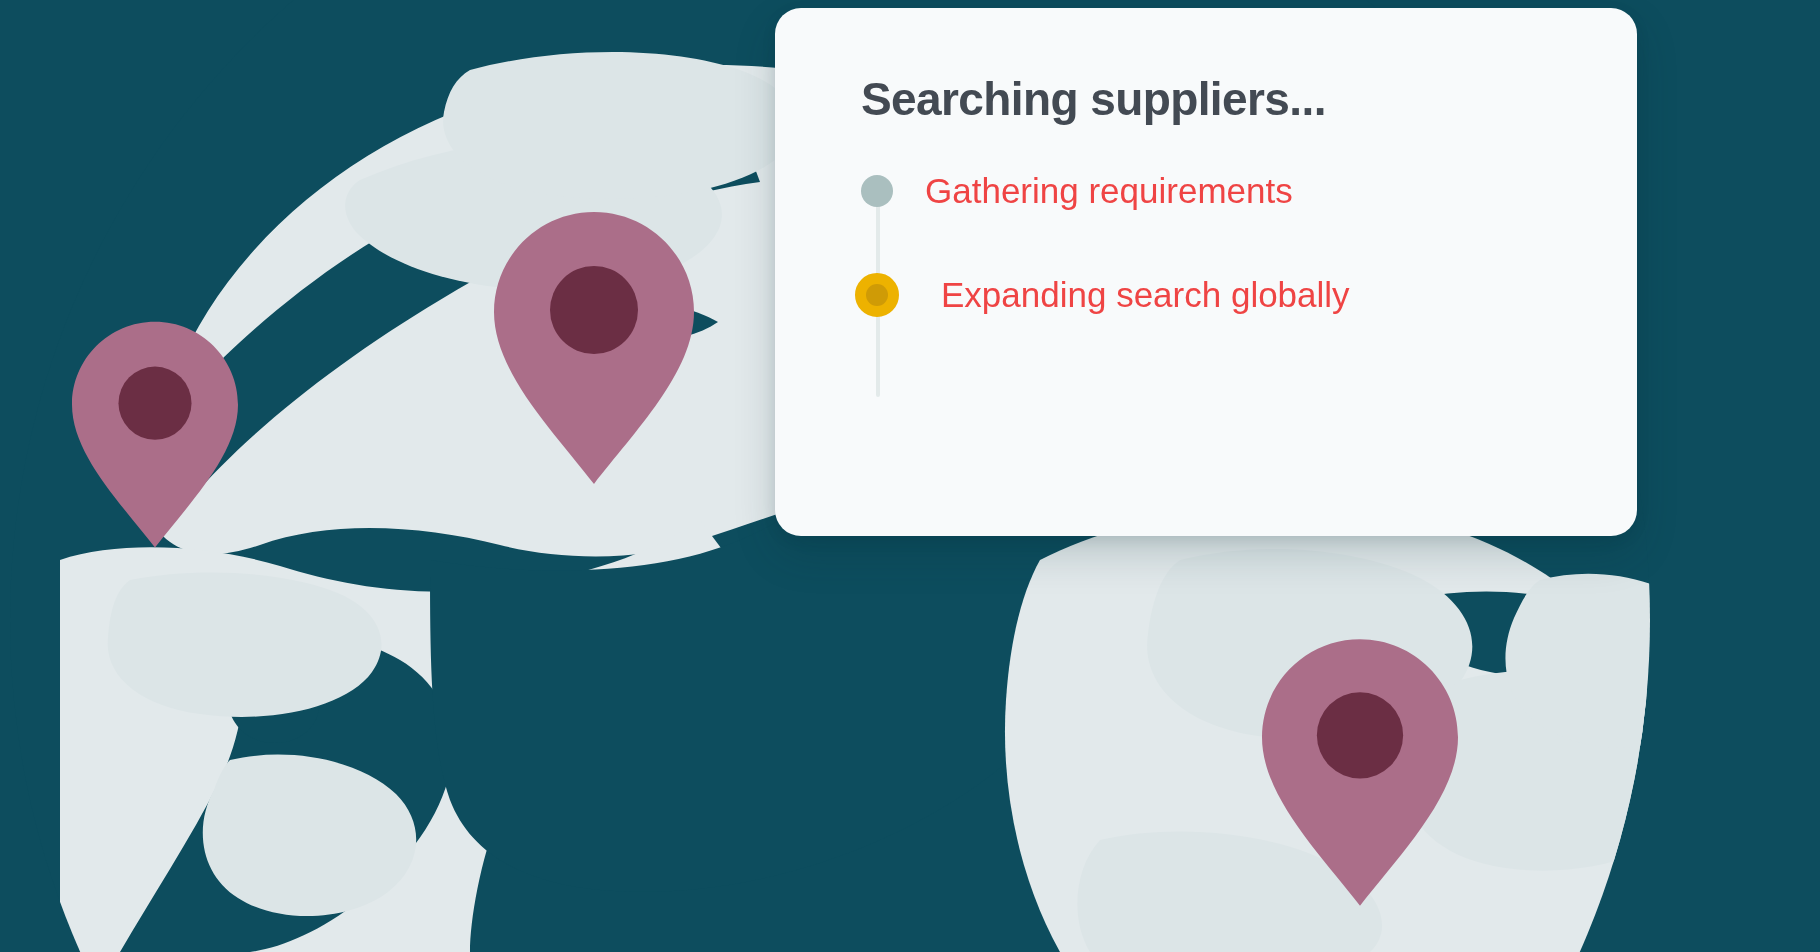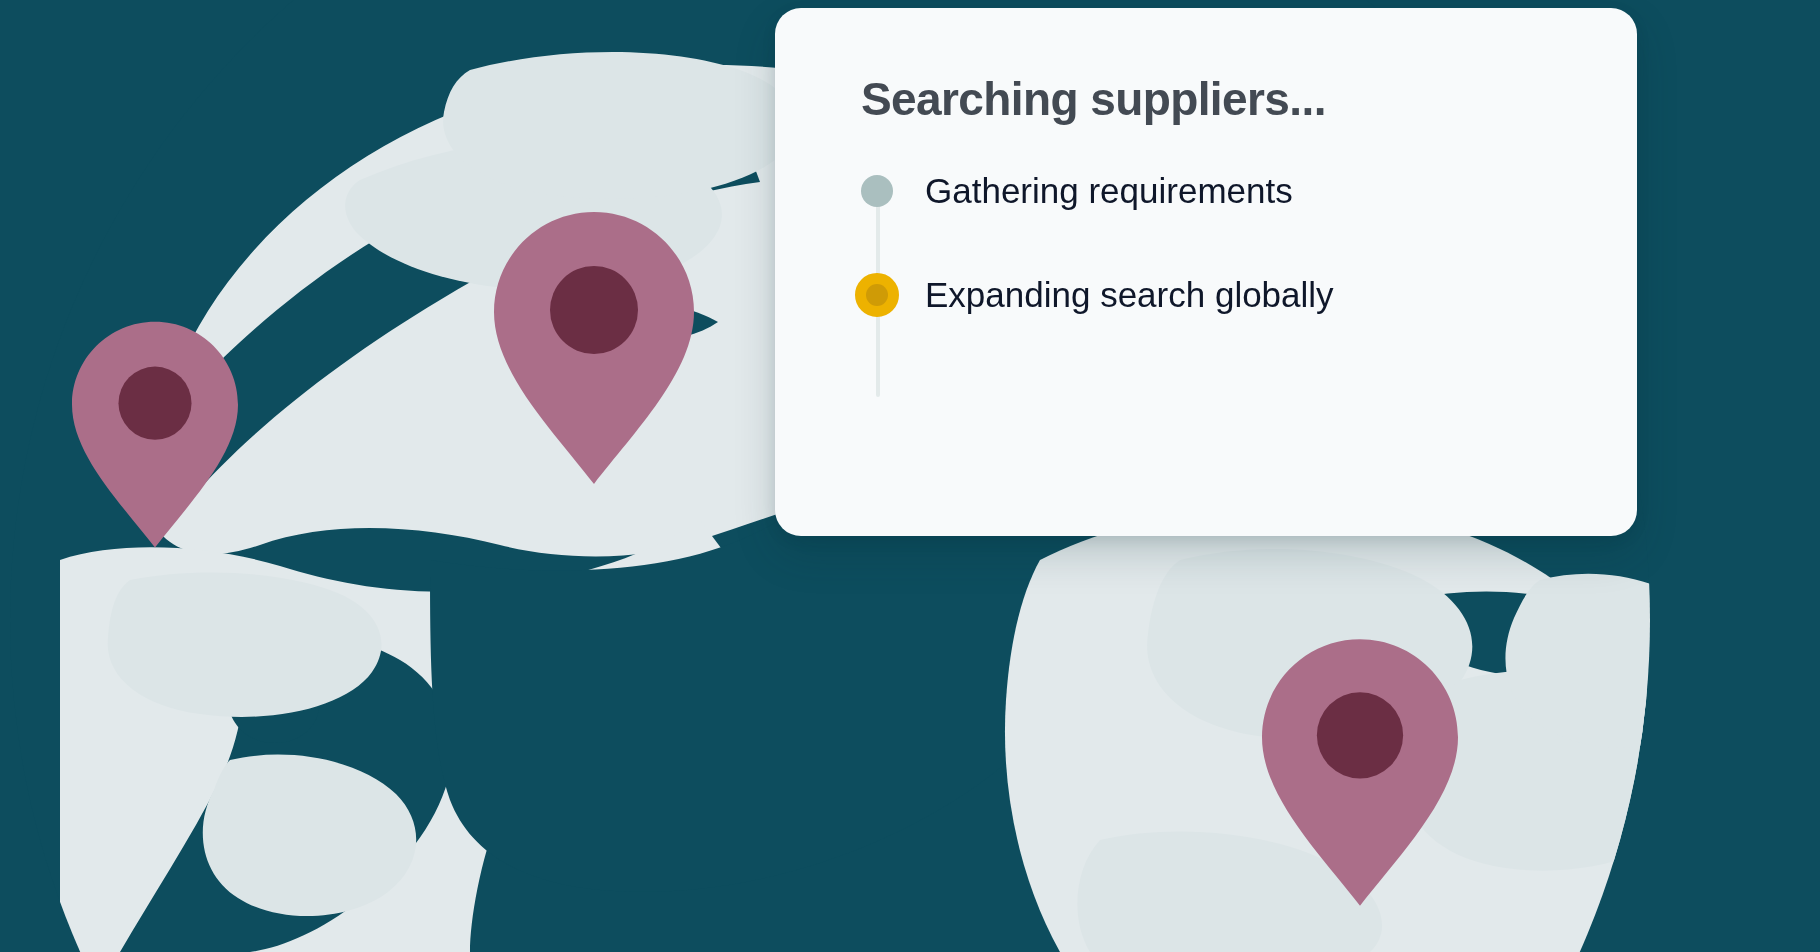--- a/index.html
+++ b/index.html
@@ -81,21 +81,21 @@
   }
 
   .step-row {
     position: relative;
     z-index: 1;
     display: flex;
     align-items: center;
     height: 44px;
     margin-bottom: 60px;
   }
-  .step-row:last-child { margin-bottom: 12px; }
+  .step-row:last-child { margin-bottom: 12px; gap: 16px; }
 
   .step-dot {
     position: relative;
     flex: 0 0 auto;
     width: 32px;
     height: 32px;
     border-radius: 50%;
     background: #aabfbf;
     margin-left: 0px;
     box-sizing: border-box;
@@ -111,21 +111,21 @@
   .step-dot.active::after {
     content: "";
     position: absolute;
     inset: 0px;
     border-radius: 50%;
     background: #cf9b06;
   }
 
   .step-label {
     font-size: 35px;
-    color: #0f172a;
+    color: #ef4444;
     margin-left: 32px;
     white-space: nowrap;
     line-height: 1;
   }
   .step-row.step-active .step-label { margin-left: 26px; }
 </style>
 </head>
 <body>
 
 <div id="stage">

